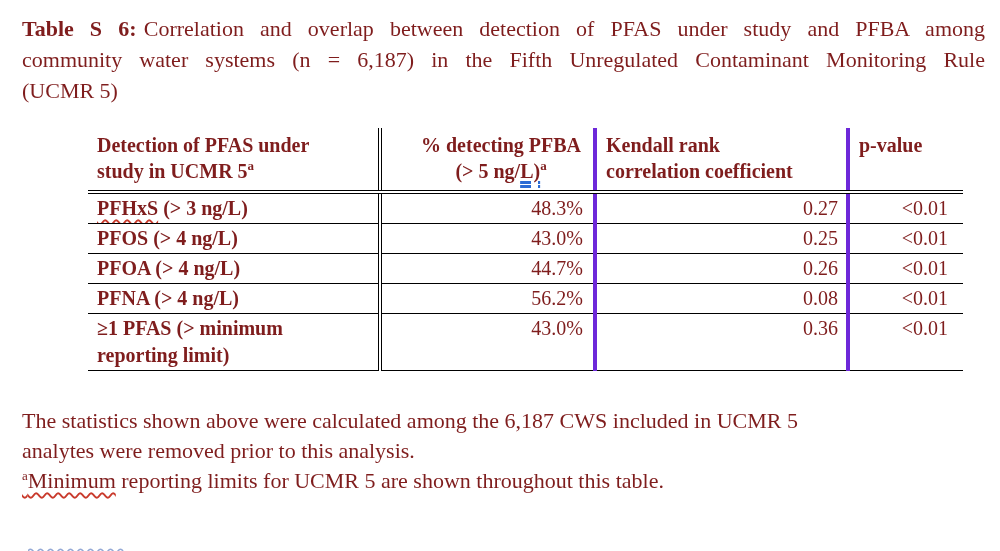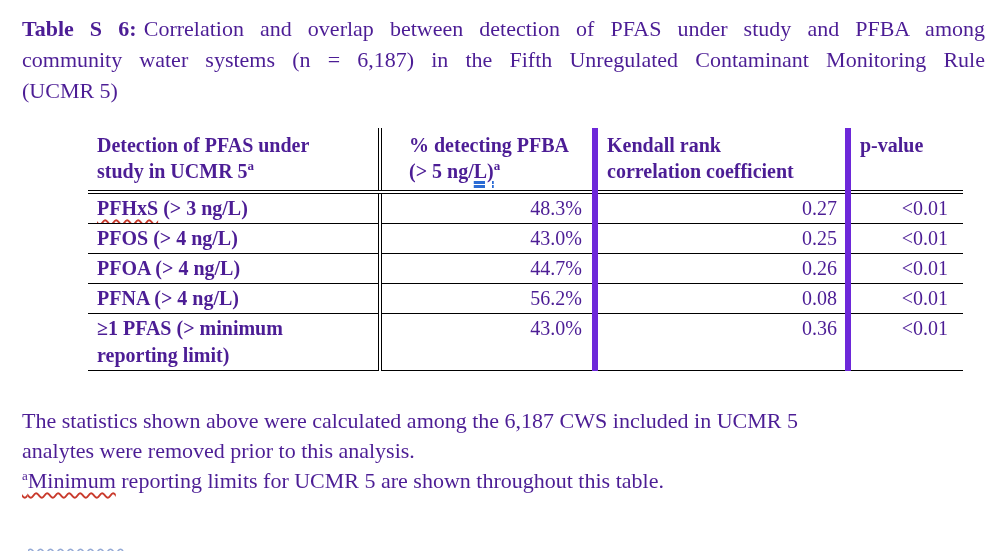--- a/index.html
+++ b/index.html
@@ -4,21 +4,21 @@
 <style>
   :root{
     --spellcheck-red:#c93a2c;
     --grammar-blue:#2b6bd4;
     --artifact-blue:#94a9d6;
   }
   *{margin:0;padding:0;box-sizing:content-box;}
   html,body{background:#ffffff;}
   .page{
     position:relative;width:1000px;height:551px;background:#ffffff;overflow:hidden;
-    font-family:"Liberation Serif","DejaVu Serif",serif;color:#4c1d95;
+    font-family:"Liberation Serif","DejaVu Serif",serif;color:#7f1d1d;
   }
   
   .caption{position:absolute;left:22px;top:13px;width:963px;font-size:22px;line-height:31px;}
   .caption .jl{text-align:justify;text-align-last:justify;}
   .caption-prefix{font-weight:bold;margin-right:0.33em;}
   
   table.stat{
     position:absolute;left:88px;top:128px;width:875px;
     border-collapse:collapse;table-layout:fixed;
     font-size:20px;
@@ -26,23 +26,23 @@
   table.stat col.w1{width:292px;}
   table.stat col.w2{width:215px;}
   table.stat col.w3{width:253px;}
   table.stat col.w4{width:115px;}
   table.stat th,table.stat td{vertical-align:top;line-height:26px;overflow:hidden;}
   table.stat thead th{
     font-weight:bold;text-align:left;height:58px;padding-top:4px;
     border-bottom:4px double #000;
   }
   table.stat .v2{border-left:4px double #000;}
-  table.stat .v1{border-left:6px solid #6d28d9;}
+  table.stat .v1{border-left:4px solid #6d28d9;}
   table.stat thead th.c1,table.stat td.c1{padding-left:9px;}
-  table.stat thead th.c2{padding-left:27px;}
+  table.stat thead th.c2{padding-left:27px;text-align:center;}
   table.stat thead th.c3{padding-left:9px;}
   table.stat thead th.c4{padding-left:9px;margin-top:30px;}
   table.stat tbody td{border-bottom:1px solid #000;height:28px;line-height:27px;padding-top:1px;}
   table.stat tbody tr.tall td{height:55px;font-family:Liberation Serif, serif;}
   table.stat td.c1{font-weight:bold;}
   table.stat td.num{text-align:right;}
   table.stat td.pct{padding-right:10px;}
   table.stat td.tau{padding-right:8px;}
   table.stat td.pv{padding-right:15px;}
   sup{font-size:13px;line-height:0;vertical-align:super;}

